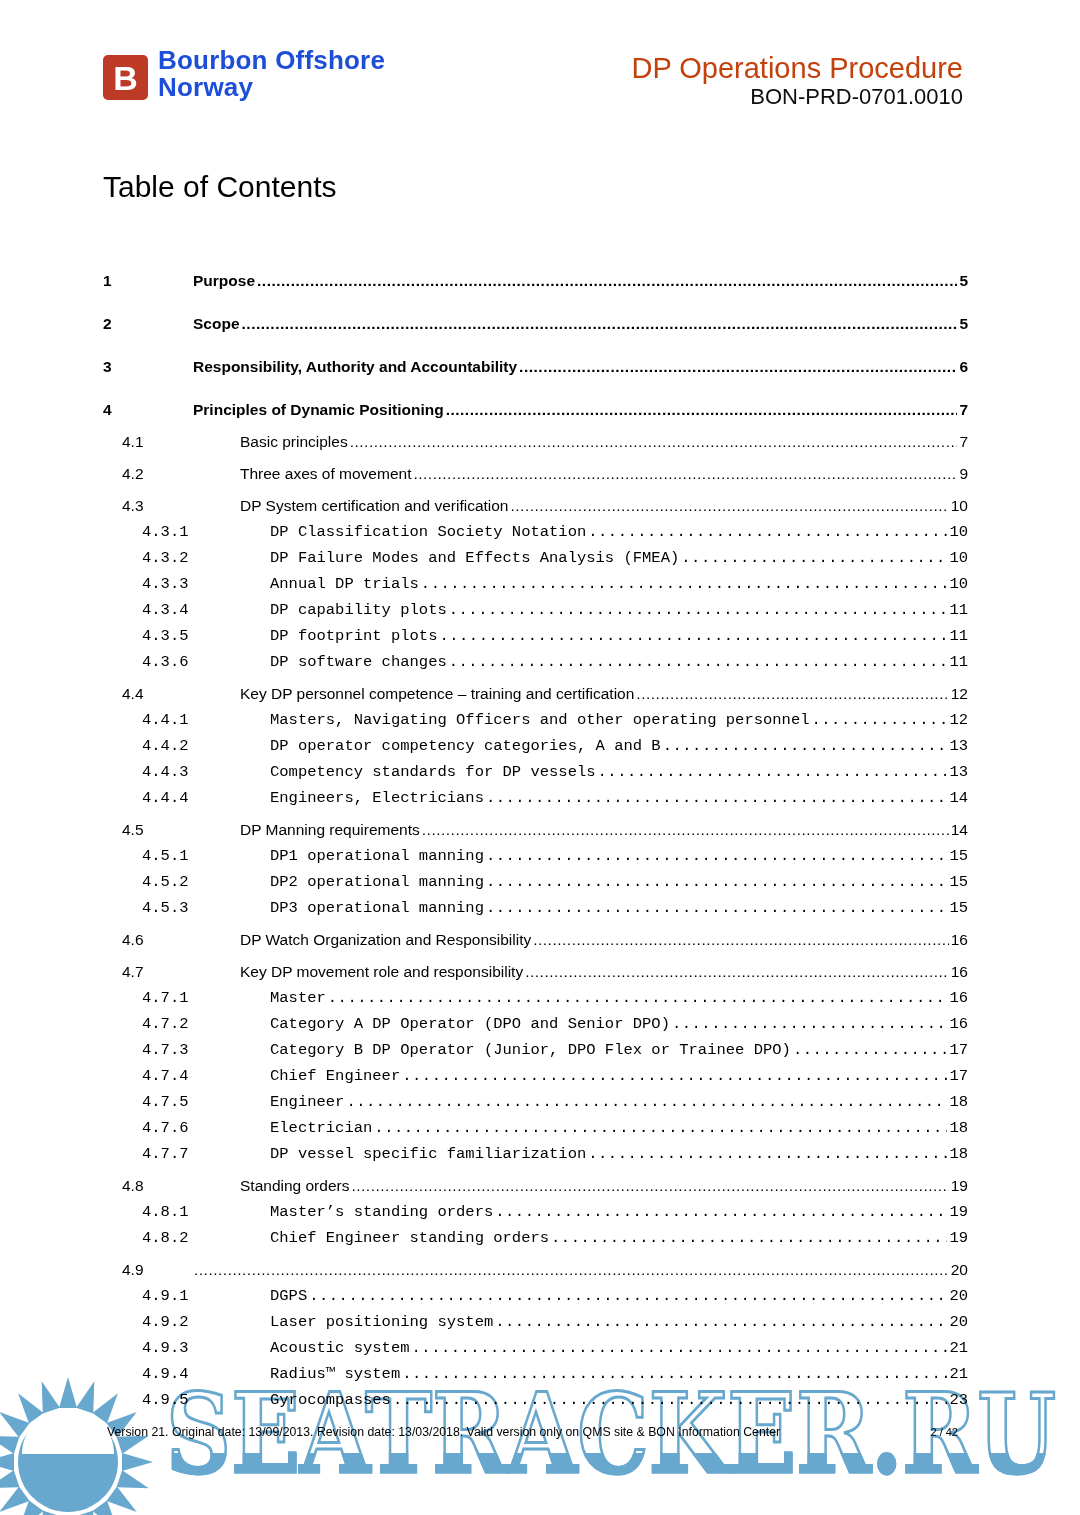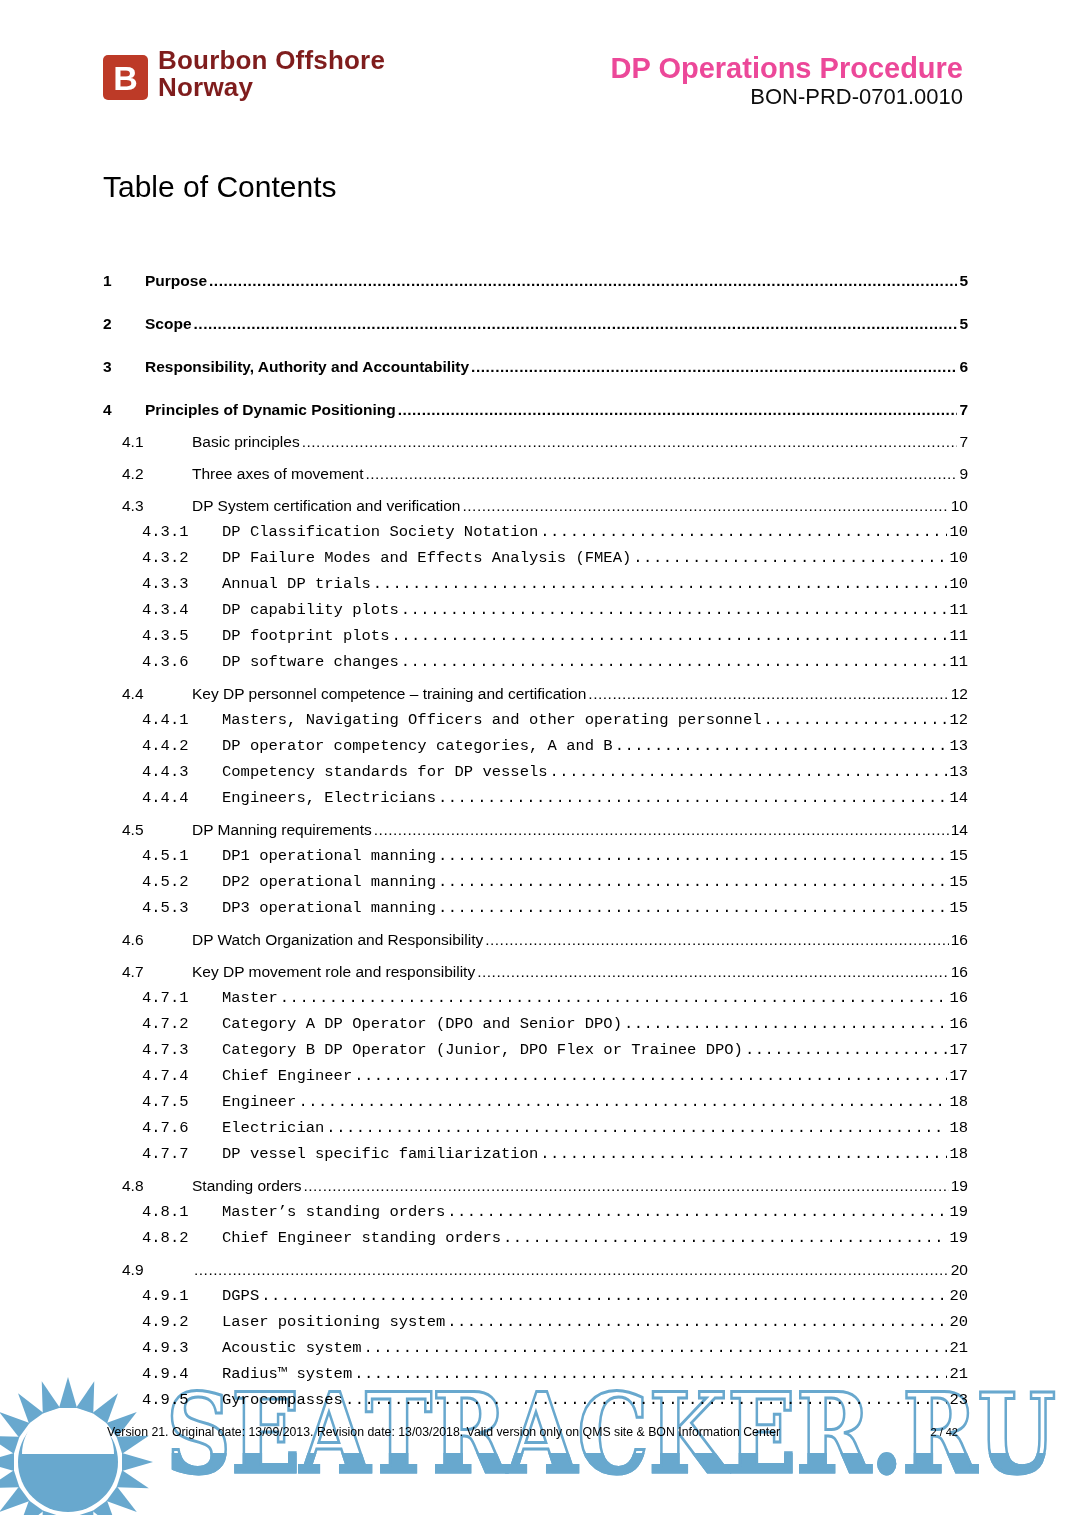--- a/index.html
+++ b/index.html
@@ -33,25 +33,25 @@
     position: absolute; left: 103px; top: 55px; width: 45px; height: 45px;
     background: #bd3a27; border-radius: 5px;
     display: flex; align-items: center; justify-content: center;
   }
   .logo-box span {
     color: #fff; font-weight: bold; font-size: 34px; line-height: 34px;
     font-family: "Liberation Sans", sans-serif;
   }
   .brand {
     position: absolute; left: 158px; top: 47px;
-    color: #7f1d1d; font-weight: bold; font-size: 26px; line-height: 27px;
+    color: #1d4ed8; font-weight: bold; font-size: 26px; line-height: 27px;
     letter-spacing: 0.2px;
   }
   .doc-title-block { position: absolute; right: 117px; top: 52px; text-align: right; }
-  .doc-title { font-size: 29px; font-weight: bold; line-height: 32px; color: #ec4899; }
+  .doc-title { font-size: 29px; font-weight: normal; line-height: 32px; color: #c2410c; }
   .doc-number { font-size: 22px; line-height: 26px; color: #0d0d0d; }
 
   .page-title {
     position: absolute; left: 103px; top: 170px;
     font-size: 30px; font-weight: normal; color: #000;
   }
 
   
   .toc { position: absolute; left: 103px; top: 268px; width: 865px; }
   .toc-row {
@@ -59,21 +59,21 @@
     font-size: 15.5px; line-height: 26px; color: #000;
   }
   .toc-row.lvl1 { font-weight: bold; margin-top: 17px; }
   .toc-row.lvl2 { margin-top: 6px; padding-left: 19px; }
   .toc-row.lvl3 { margin-top: 0;  padding-left: 39px; font-family: Liberation Mono, monospace; }
   .toc-row.first { margin-top: 0; }
   .toc-row .num   { flex: 0 0 auto; }
   .toc-row.lvl1 .num { width: 42px; }
   .toc-row.lvl2 .num { width: 70px; }
   .toc-row.lvl3 .num { width: 80px; }
-  .toc-row .ttl   { flex: 0 0 auto; white-space: nowrap; }
+  .toc-row .ttl   { flex: 0 0 auto; white-space: nowrap; margin-left: 48px; }
   .toc-row .leader{
     flex: 1 1 auto; overflow: hidden; white-space: nowrap;
     margin: 0 2px 0 2px; letter-spacing: 0.5px;
   }
   .toc-row .pg    { flex: 0 0 auto; }
 
   
   .footer {
     position: absolute; left: 107px; top: 1424px; width: 700px;
     font-size: 12.3px; line-height: 17.5px; color: #000;

